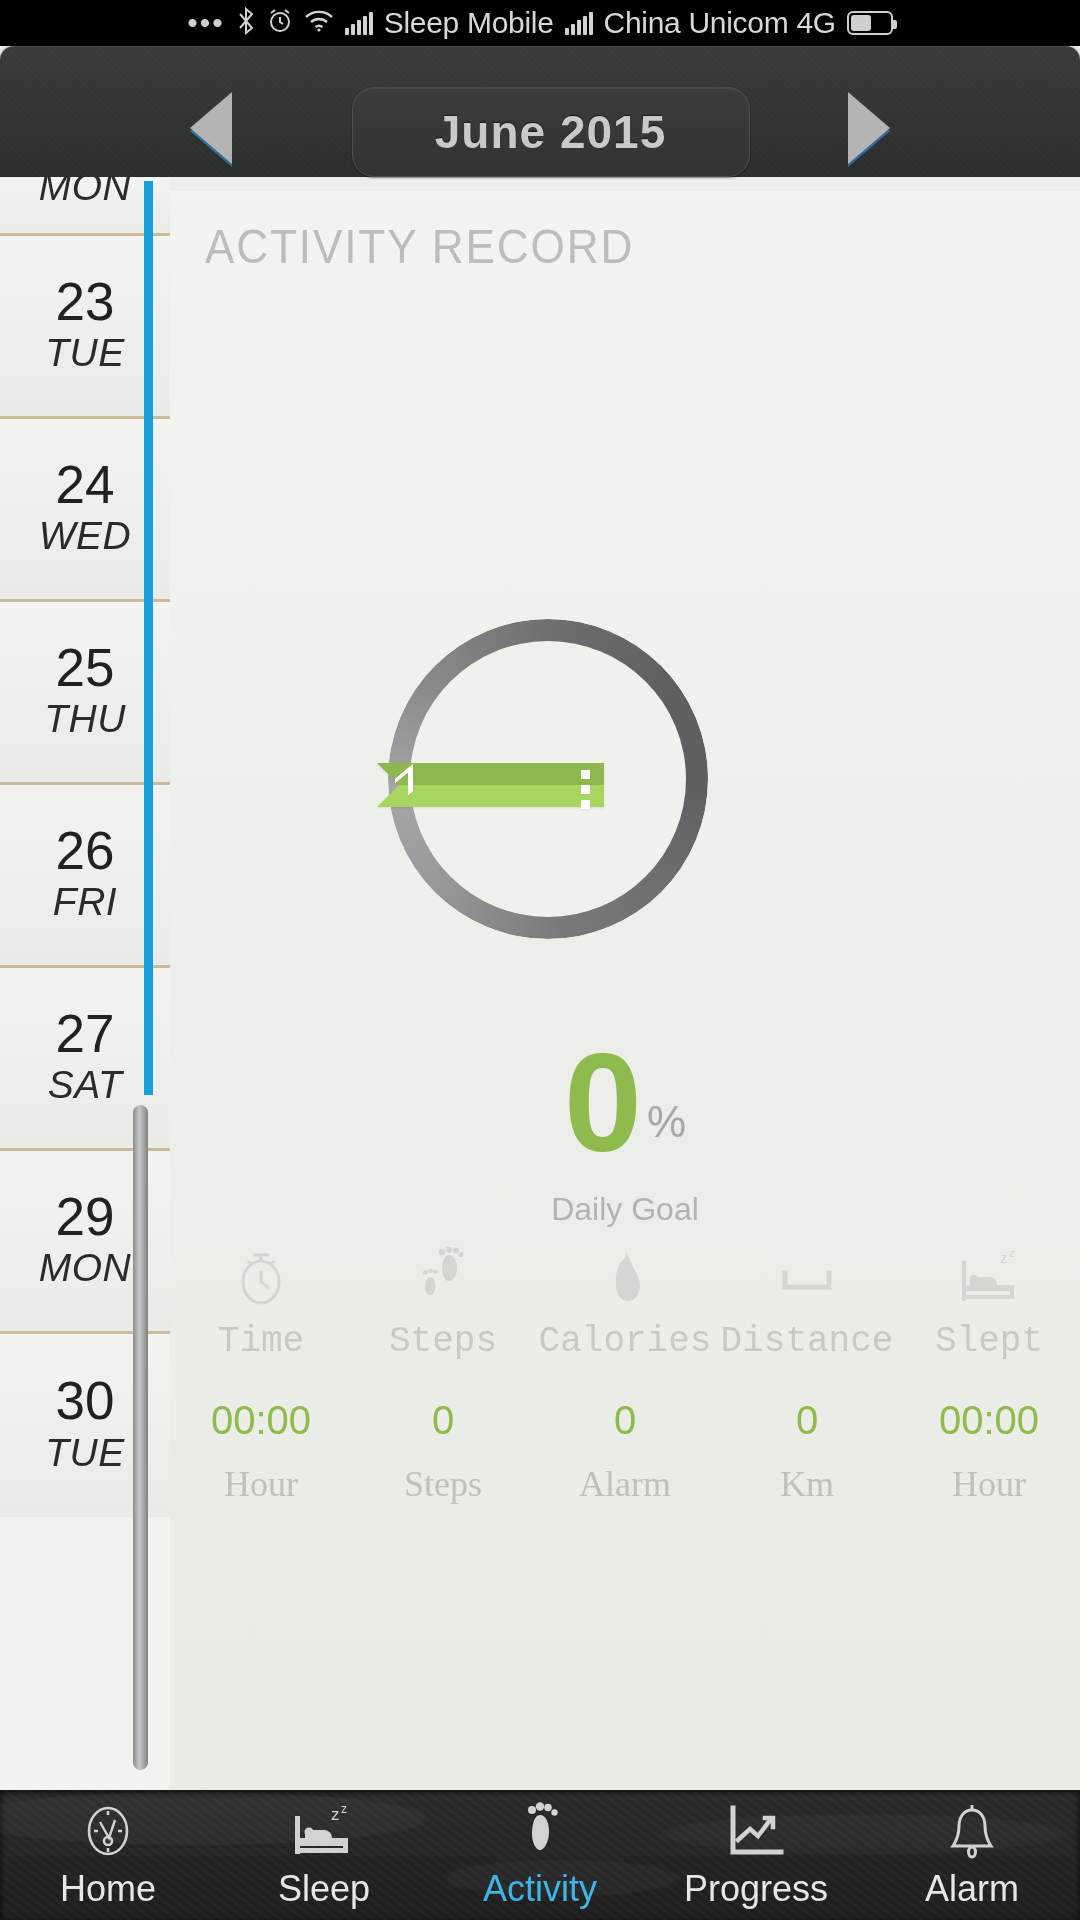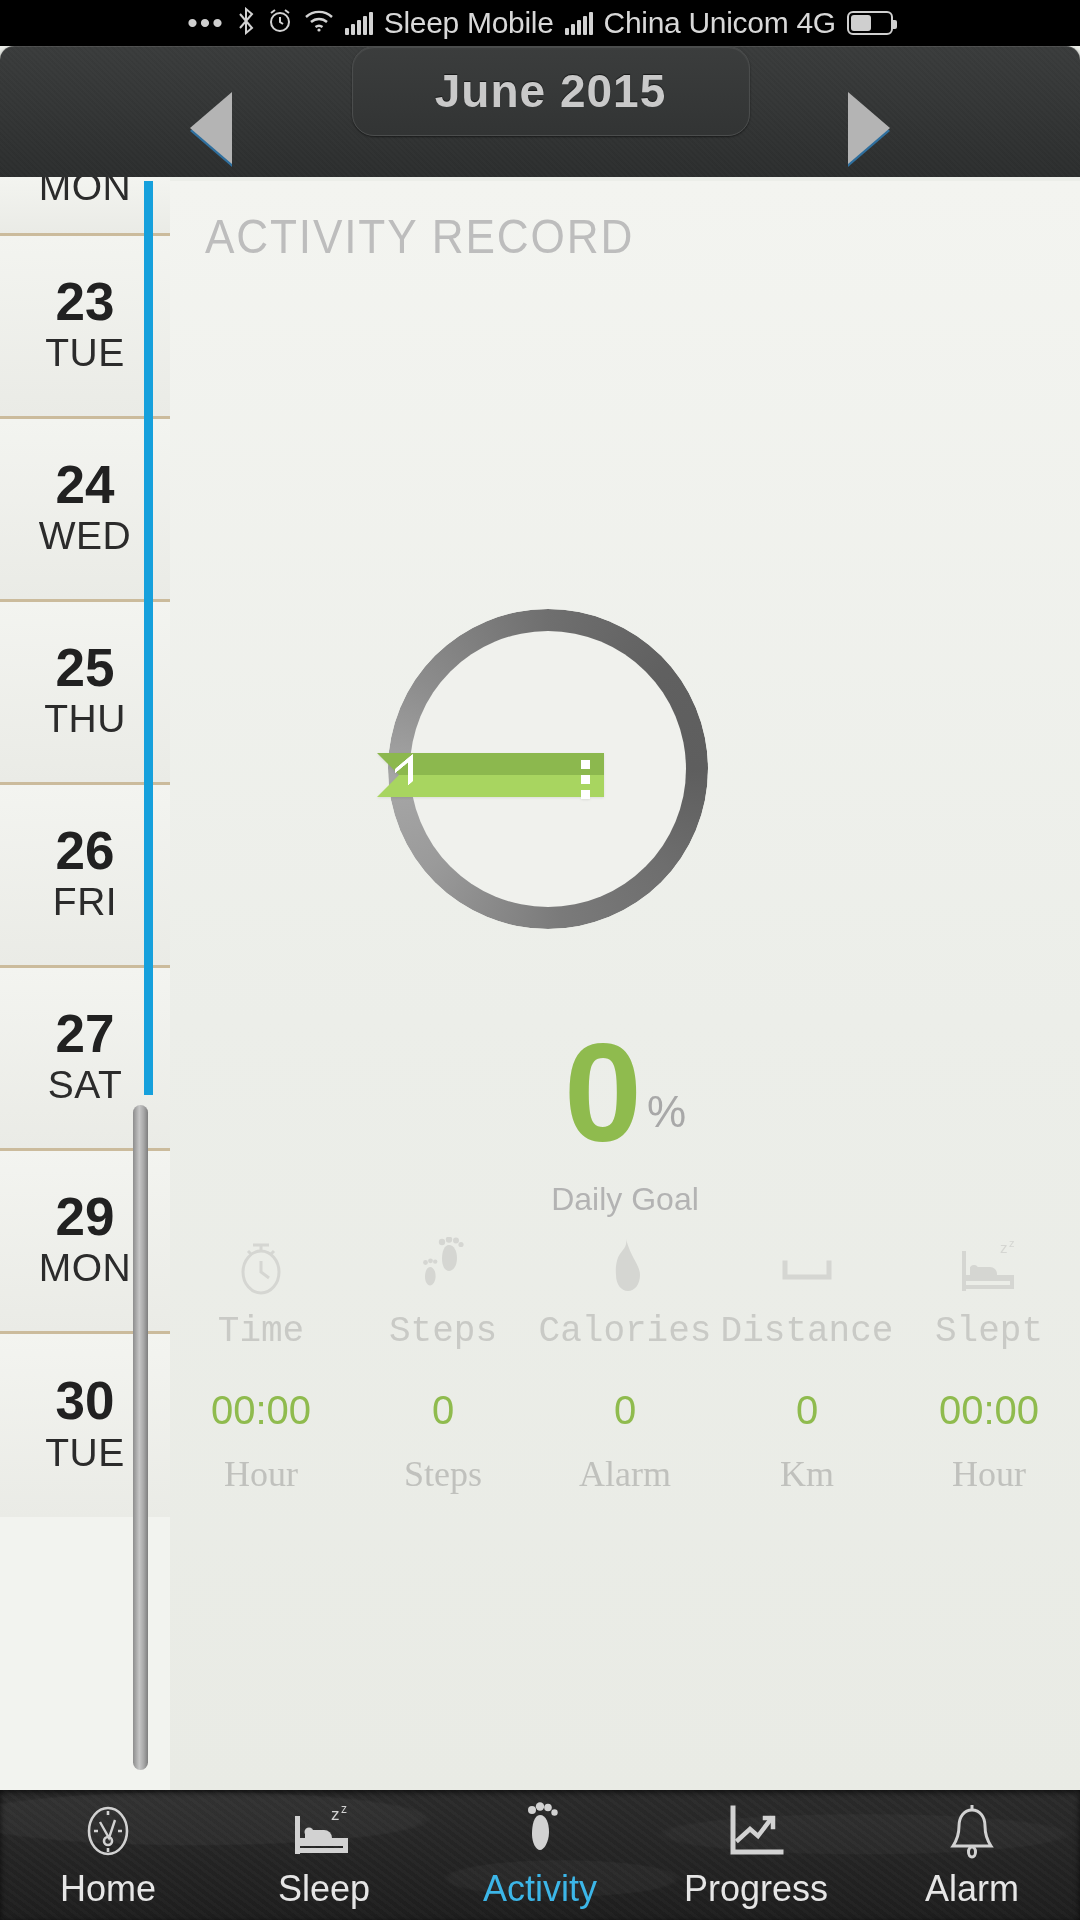--- a/index.html
+++ b/index.html
@@ -31,21 +31,21 @@
   .batt:after{content:""; position:absolute; right:-6px; top:7px; width:4px;height:9px;
               background:#cfcfcf; border-radius:0 2px 2px 0;}
   .batt i{ position:absolute; left:2px; top:2px; bottom:2px; width:20px; background:#cfcfcf; border-radius:3px;}
 
   
   .header{
     position:absolute; left:0; top:46px; width:1080px; height:131px;
     background:linear-gradient(180deg,#3a3c3c 0%,#343636 45%,#2c2e2e 100%);
     border-radius:14px 14px 0 0;
     box-shadow:inset 0 1px 0 rgba(255,255,255,.10), 0 2px 4px rgba(0,0,0,.55);
-    display:flex; align-items:flex-start; justify-content:center;padding-left:21px;
+    display:flex; align-items:flex-end; justify-content:center;padding-left:21px;
   }
   .header:before{
     content:""; position:absolute; left:0; right:0; top:0; height:131px;
     background-image:repeating-linear-gradient(45deg, rgba(255,255,255,.012) 0 2px, rgba(0,0,0,.012) 2px 4px);
     border-radius:14px 14px 0 0; pointer-events:none;
   }
   .arrow{ position:absolute; width:0;height:0; cursor:pointer;}
   .arrow-l{ left:190px; top:46px;
     border-top:36px solid transparent; border-bottom:36px solid transparent;
     border-right:42px solid #b4b4b4;
@@ -80,41 +80,41 @@
   .rail{
     position:absolute; left:0; top:0; width:170px; height:1613px;
     background:#f2f3ef;
   }
   .day{
     position:relative; height:183px;
     background:linear-gradient(180deg,#f3f4f0 0%,#eaebe6 100%);
     border-bottom:3px solid #cbbb9c;
     display:flex; flex-direction:column; align-items:center; justify-content:center;
   }
-  .day .num{ font-size:53px; font-weight:bold; color:#212121; line-height:1.05;}
-  .day .dow{ font-size:39px; color:#2b2b2b; line-height:1.25; letter-spacing:.5px;}
+  .day .num{ font-size:53px; font-weight:normal; color:#212121; line-height:1.05;}
+  .day .dow{ font-size:39px; color:#2b2b2b; line-height:1.25; letter-spacing:.5px;font-style:italic;}
   .day.partial-top{ height:59px; justify-content:flex-start; overflow:hidden;}
   .day.partial-top .dow{ margin-top:-14px;}
   .day.partial-bot{ border-bottom:none;}
 
   
   .blue-rule{
     position:absolute; left:144px; top:4px; width:9px; height:914px;
     background:#16a0dc;
   }
   
   .scrollbar{
     position:absolute; left:133px; top:928px; width:15px; height:665px;
     background:linear-gradient(90deg,#8d8d8d 0%,#c6c6c6 42%,#a7a7a7 72%,#7e7e7e 100%);
     border-radius:8px;
   }
 
   
   .panel{
-    position:absolute; left:170px; top:4px; right:0; height:1613px;
+    position:absolute; left:170px; top:14px; right:0; height:1613px;
     background:linear-gradient(180deg,#f3f4f0 0%,#eceee9 52%,#e9ebe5 100%);
   }
   .rec-title{
     position:absolute; left:35px; top:28px;
     font-size:48px; color:#bdbdbd; letter-spacing:2px;
     font-family:"Liberation Sans Narrow","Liberation Sans", sans-serif;
     transform:scaleX(.92); transform-origin:left center;
   }
 
   

